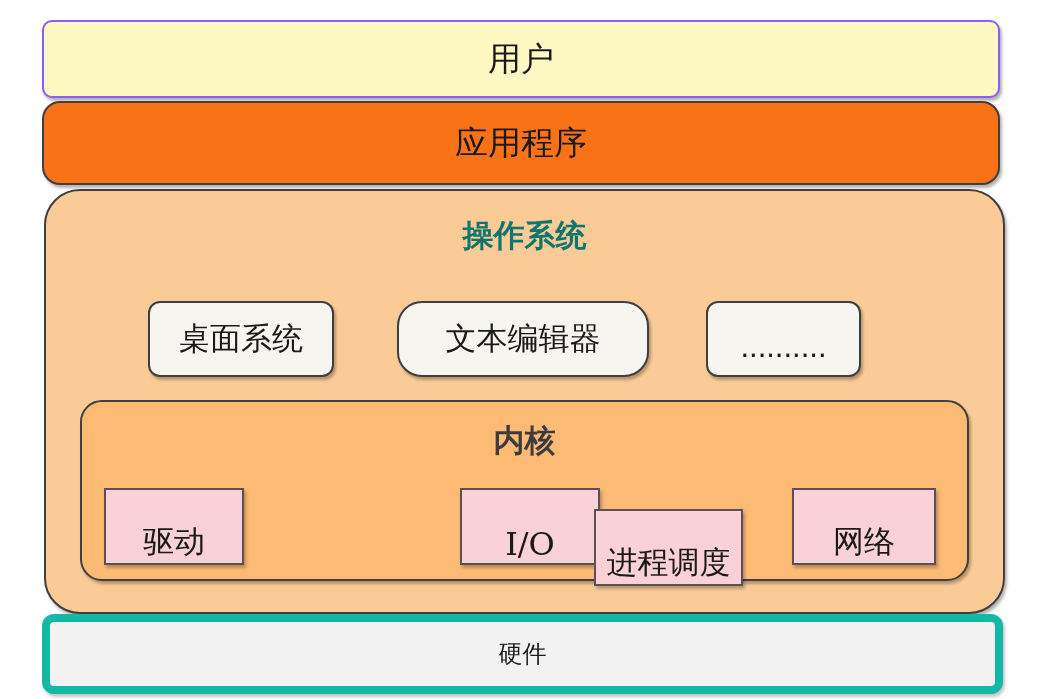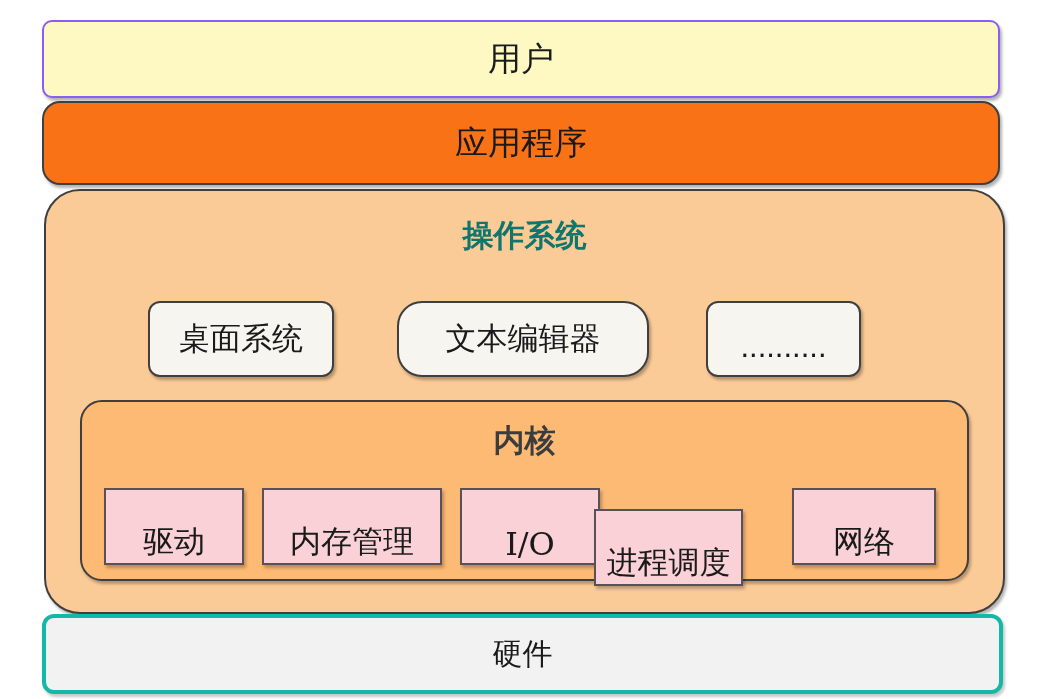--- a/index.html
+++ b/index.html
@@ -151,23 +151,23 @@
   #kernel-tile-3 { left: 512px; width: 149px; margin-top: 21px; }
   #kernel-tile-4 { left: 710px; width: 144px; font-family: Liberation Serif, serif; }
 
   
   #hardware-layer {
     left: 42px;
     top: 614px;
     width: 961px;
     height: 80px;
     background: #f2f2f2;
-    border: 4px solid #14b8a6;
+    border: 8px solid #14b8a6;
     border-radius: 12px;
-    font-size: 30px;
+    font-size: 24px;
     box-shadow: 2px 3px 3px rgba(0,0,0,0.22);
   }
 </style>
 </head>
 <body>
 
 <div id="canvas">
 
   <div class="box" id="user-layer">
     <span>用户</span>
@@ -194,23 +194,20 @@
     </div>
 
     <div id="kernel-block">
 
       <div id="kernel-title">内核</div>
 
       <div class="kernel-tile" id="kernel-tile-0">
         <span>驱动</span>
       </div>
 
-      <div class="kernel-tile" id="kernel-tile-1">
-        <span>内存管理</span>
-      </div>
 
       <div class="kernel-tile" id="kernel-tile-2">
         <span>I/O</span>
       </div>
 
       <div class="kernel-tile" id="kernel-tile-3">
         <span>进程调度</span>
       </div>
 
       <div class="kernel-tile" id="kernel-tile-4">

